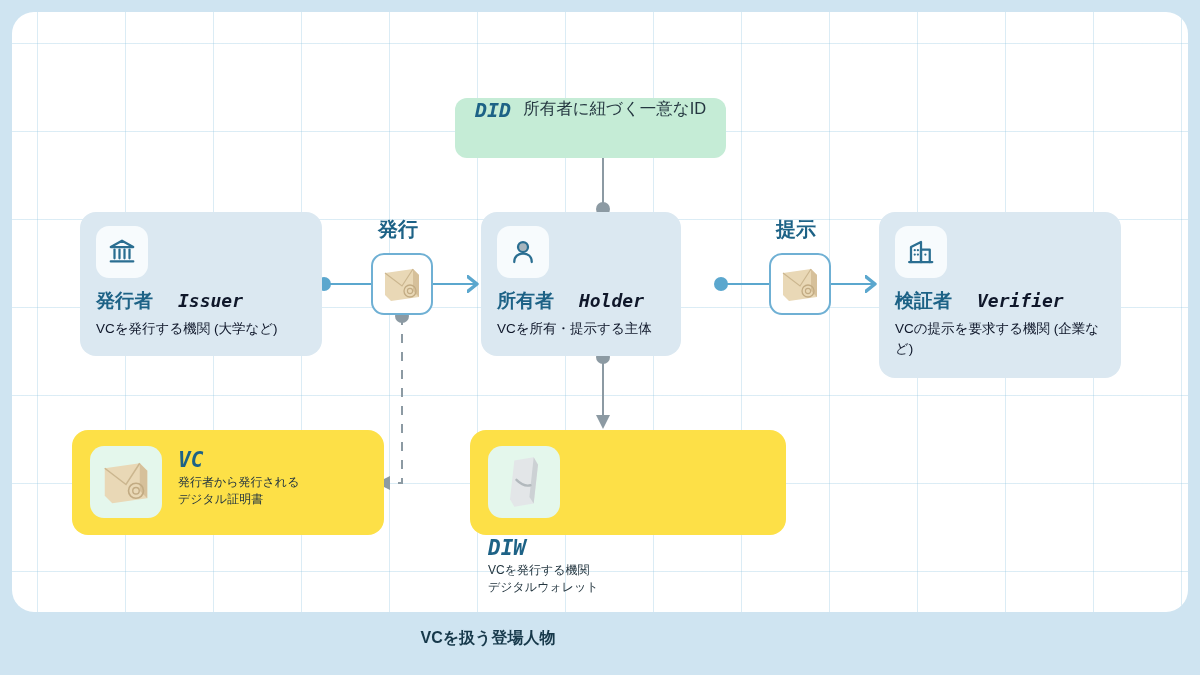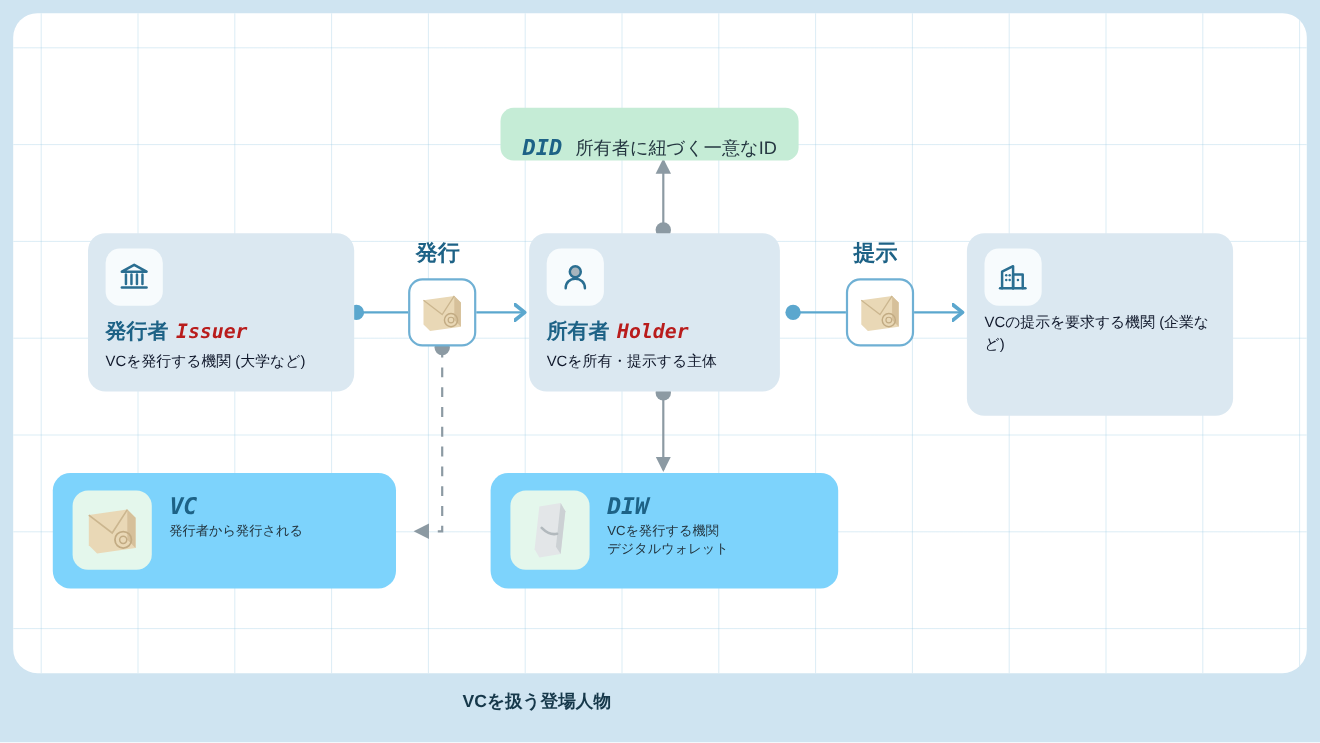--- a/index.html
+++ b/index.html
@@ -48,21 +48,21 @@
     pointer-events: none;
   }
 
   
   .card {
     position: absolute;
     border-radius: 16px;
     padding: 14px 16px 14px 16px;
   }
   .card.blue { background: #dbe8f1; }
-  .card.green { background: #7dd3fc; }
+  .card.green { background: #fde047; margin-left: 24px; }
 
   .icon-tile {
     width: 52px;
     height: 52px;
     border-radius: 13px;
     background: #f7fbfd;
     display: flex;
     align-items: center;
     justify-content: center;
   }
@@ -73,22 +73,22 @@
     font-weight: bold;
     color: #1d6286;
     margin-top: 10px;
     white-space: nowrap;
   }
   .card-title .en {
     font-family: "DejaVu Sans Mono", "Liberation Mono", monospace;
     font-style: italic;
     font-weight: bold;
     font-size: 18px;
-    color: #b91c1c;
-    margin-left: 7px;
+    color: #0f172a;
+    margin-left: 25px;
     text-align: right;
   }
   .card-desc {
     font-size: 13.5px;
     color: #0f172a;
     margin-top: 5px;
     line-height: 1.45;
   }
 
   
@@ -109,26 +109,26 @@
     font-size: 21px;
     color: #1d6286;
   }
   .card.green .card-desc { font-size: 12px; color: #243640; margin-top: 2px; line-height: 1.4; }
 
   
   #did-pill {
     position: absolute;
     left: 455px;
     top: 98px;
-    height: 48px;
+    height: 60px;
     padding: 0 20px;
     border-radius: 12px;
     background: #c5ecd6;
     display: flex;
-    align-items: flex-end;
+    align-items: flex-start;
     gap: 12px;
   }
   #did-pill .key {
     font-family: "DejaVu Sans Mono", "Liberation Mono", monospace;
     font-style: italic;
     font-weight: bold;
     font-size: 20px;
     color: #1d6286;
   }
   #did-pill .val { font-size: 16.5px; color: #243640; }
@@ -221,21 +221,21 @@
         <line x1="18" y1="10" x2="18" y2="17"></line>
         <line x1="3" y1="19.5" x2="21" y2="19.5"></line>
       </svg>
     </div>
     <div class="card-title nowrap">
       <span>発行者</span><span class="en">Issuer</span>
     </div>
     <div class="card-desc">VCを発行する機関 (大学など)</div>
   </div>
 
-  <div class="card blue" style="left:481px; top:212px; width:228px; height:144px;">
+  <div class="card blue" style="left:481px; top:212px; width:200px; height:144px;">
     <div class="icon-tile">
       <svg width="30" height="30" viewBox="0 0 24 24" fill="none" stroke="#2a6e91" stroke-width="1.8" stroke-linecap="round" stroke-linejoin="round">
         <circle cx="12" cy="8" r="4" fill="#a7b5bd" stroke="#2a6e91"></circle>
         <path d="M5 20 C5 15.5 8.2 13.2 12 13.2 C15.8 13.2 19 15.5 19 20"></path>
       </svg>
     </div>
     <div class="card-title nowrap">
       <span>所有者</span><span class="en">Holder</span>
     </div>
     <div class="card-desc">VCを所有・提示する主体</div>
@@ -247,20 +247,23 @@
         <path d="M4 20 L4 8 L12 4 L12 20"></path>
         <path d="M12 20 L12 10 L19 10 L19 20"></path>
         <line x1="2.5" y1="20" x2="21" y2="20"></line>
         <line x1="7" y1="10.5" x2="7.02" y2="10.5"></line>
         <line x1="9.5" y1="10.5" x2="9.52" y2="10.5"></line>
         <line x1="7" y1="14" x2="7.02" y2="14"></line>
         <line x1="9.5" y1="14" x2="9.52" y2="14"></line>
         <line x1="15.5" y1="14" x2="15.52" y2="14"></line>
       </svg>
     </div>
+    <div class="card-title nowrap">
+      <span>検証者</span><span class="en">Verifier</span>
+    </div>
     <div class="card-desc">VCの提示を要求する機関 (企業など)</div>
   </div>
 
   <div class="step-label" style="left:378px; top:216px;">発行</div>
   <div class="step-box" style="left:371px; top:253px;">
     <svg width="44" height="40" viewBox="0 0 44 40">
       <path d="M5 9 L33 5 L39 11 L39 33 L11 37 L5 31 Z" fill="#e9d8b6"></path>
       <path d="M33 5 L39 11 L39 33 L33 27 Z" fill="#d6c09a"></path>
       <path d="M5 9 L22 22 L33 5" fill="none" stroke="#cbb68f" stroke-width="1.2"></path>
       <circle cx="30" cy="27" r="6" fill="none" stroke="#c2ab83" stroke-width="1.3"></circle>
@@ -285,24 +288,25 @@
         <path d="M5 9 L33 5 L39 11 L39 33 L11 37 L5 31 Z" fill="#e9d8b6"></path>
         <path d="M33 5 L39 11 L39 33 L33 27 Z" fill="#d6c09a"></path>
         <path d="M5 9 L22 22 L33 5" fill="none" stroke="#cbb68f" stroke-width="1.2"></path>
         <circle cx="30" cy="27" r="6" fill="none" stroke="#c2ab83" stroke-width="1.3"></circle>
         <circle cx="30" cy="27" r="2.6" fill="none" stroke="#c2ab83" stroke-width="1.1"></circle>
       </svg>
     </div>
     <div class="txt">
       <div class="card-title">VC</div>
       <div class="card-desc">発行者から発行される</div>
-    </div>
-  </div>
-
-  <div class="card green" style="left:446px; top:430px; width:316px; height:105px;">
+      <div class="card-desc" style="margin-top:0">デジタル証明書</div>
+    </div>
+  </div>
+
+  <div class="card green" style="left:446px; top:430px; width:316px; height:105px;flex-direction:column;">
     <div class="icon-tile">
       <svg width="52" height="56" viewBox="0 0 44 52">
         <path d="M13 6 L31 3 L35 10 L31 46 L13 49 L9 42 Z" fill="#e3e6e8"></path>
         <path d="M31 3 L35 10 L31 46 L27 40 Z" fill="#ccd1d4"></path>
         <path d="M15 24 C19 28 24 30 28 29" fill="none" stroke="#b2b9bd" stroke-width="2.2" stroke-linecap="round"></path>
       </svg>
     </div>
     <div class="txt">
       <div class="card-title">DIW</div>
       <div class="card-desc">VCを発行する機関</div>

